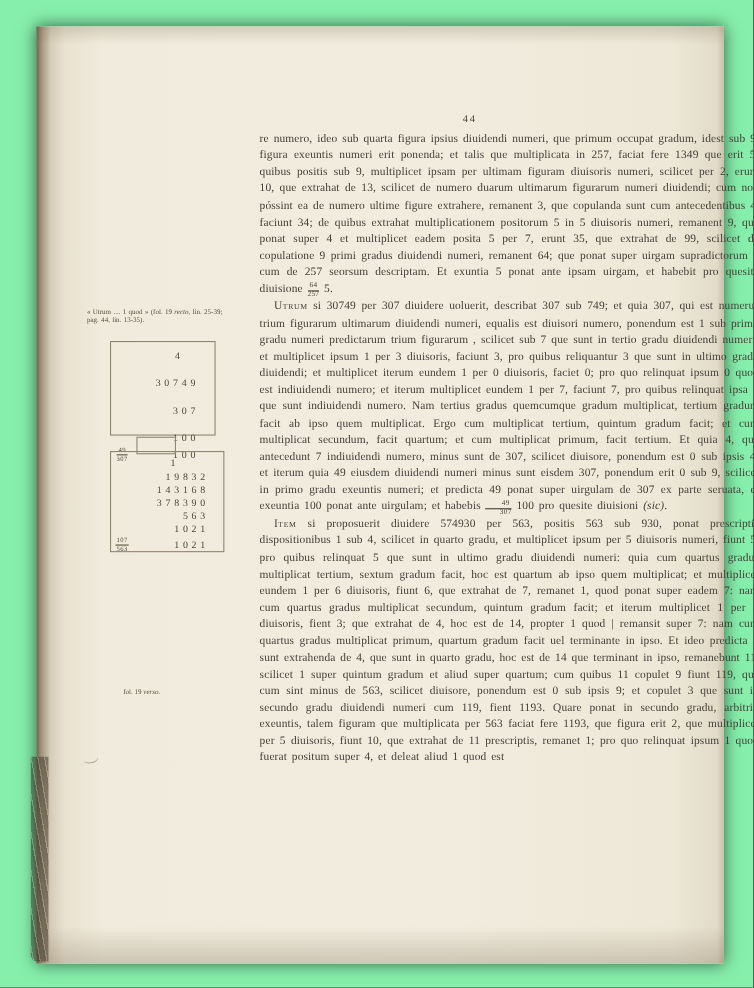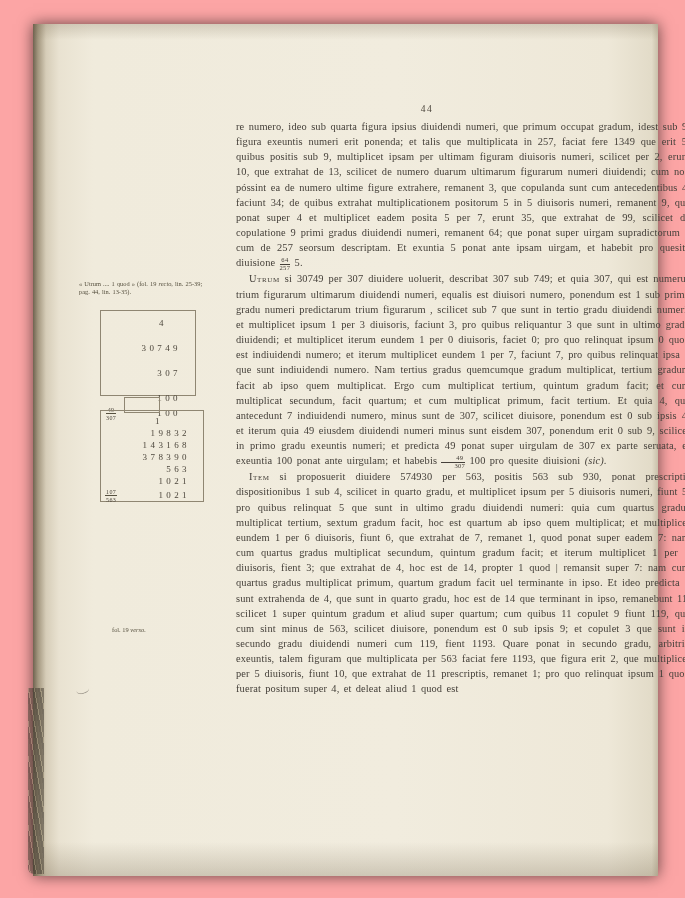--- a/index.html
+++ b/index.html
@@ -1,16 +1,16 @@
 <!DOCTYPE html>
 <html><head>
 <meta charset="utf-8">
 <style>
   html,body{margin:0;padding:0;background:#0d0b09;}
-  .scan{position:relative;width:685px;height:898px;background:#fca5a5;overflow:hidden;
+  .scan{position:relative;width:685px;height:898px;background:#86efac;overflow:hidden;
         font-family:"Liberation Serif","DejaVu Serif",serif;}
   
   .page{position:absolute;left:33px;top:24px;width:625px;height:852px;
         background:
           linear-gradient(180deg, rgba(110,95,70,.22) 0, rgba(0,0,0,0) 16px,
                           rgba(0,0,0,0) 96%, rgba(100,85,60,.25) 100%),
           linear-gradient(90deg, #6f6350 0, #a3977f 5px, #d6cdb8 13px, #e9e2d1 26px,
                           #f0ebdc 60px, #f1ecde 58%, #eee8d8 92%, #e2dbc8 99%, #c9c0aa 100%);
         box-shadow:0 0 14px rgba(0,0,0,.6);}
   .page-stack{position:absolute;left:28px;top:688px;width:16px;height:186px;opacity:.55;

